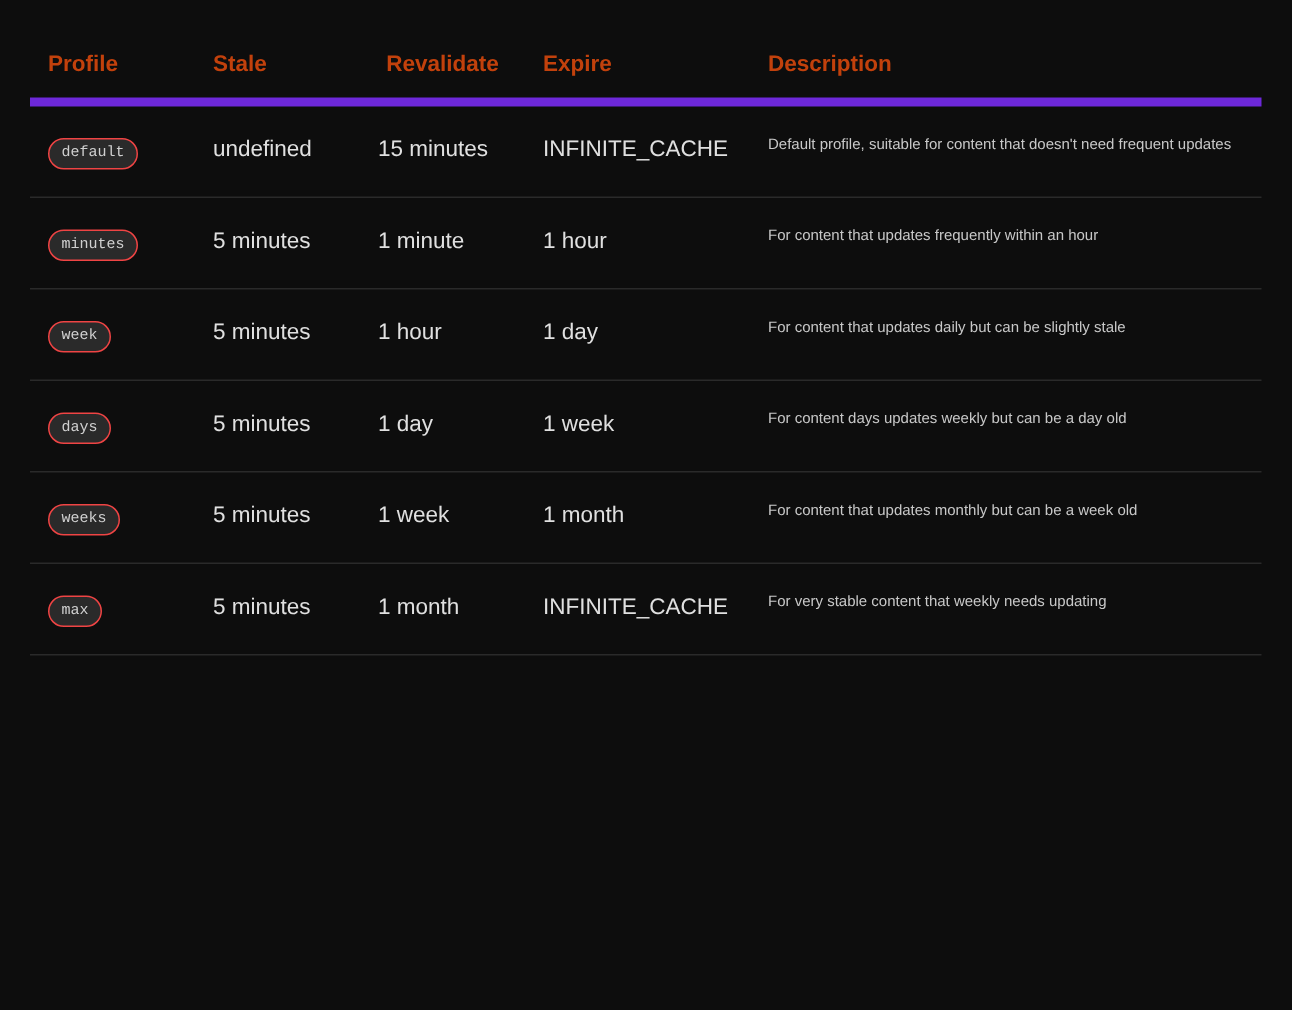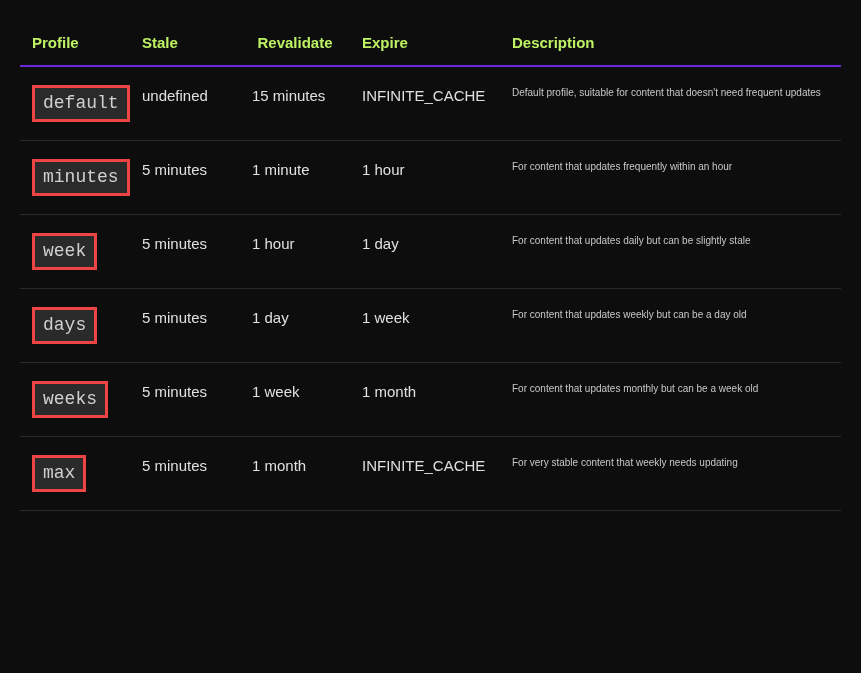--- a/index.html
+++ b/index.html
@@ -23,24 +23,24 @@
 
     table {
       width: 100%;
       border-collapse: collapse;
       table-layout: fixed;
     }
 
     thead th {
       font-weight: 700;
       font-size: 15px;
-      color: #bef264;
+      color: #c2410c;
       padding: 14px 12px 14px 12px;
       text-align: left;
-      border-bottom: 2px solid #6d28d9;
+      border-bottom: 6px solid #6d28d9;
     }
 
     thead th:nth-child(1) { width: 110px; text-align: left; }
     thead th:nth-child(2) { width: 110px; text-align: left; }
     thead th:nth-child(3) { width: 110px; text-align: center; }
     thead th:nth-child(4) { width: 150px; text-align: left; }
     thead th:nth-child(5) { width: auto; text-align: left; }
 
     tbody tr {
       border-bottom: 1px solid #2a2a2a;
@@ -50,25 +50,25 @@
       padding: 18px 12px;
       vertical-align: top;
       color: #e0e0e0;
       font-size: 15px;
       line-height: 1.5;
     }
 
     .badge {
       display: inline-block;
       background-color: #2a2a2a;
-      border: 3px solid #ef4444;
-      border-radius: 0;
+      border: 1px solid #ef4444;
+      border-radius: 11px;
       padding: 2px 8px;
       font-family: 'Courier New', Courier, monospace;
-      font-size: 18px;
+      font-size: 10px;
       color: #d0d0d0;
       white-space: nowrap;
     }
 
     .description-cell {
       color: #c8c8c8;
       font-size: 10px;
       line-height: 1.5;
     }
   </style>
@@ -105,21 +105,21 @@
         <td>5 minutes</td>
         <td>1 hour</td>
         <td>1 day</td>
         <td class="description-cell">For content that updates daily but can be slightly stale</td>
       </tr>
       <tr>
         <td><span class="badge">days</span></td>
         <td>5 minutes</td>
         <td>1 day</td>
         <td>1 week</td>
-        <td class="description-cell">For content that updates weekly but can be a day old</td>
+        <td class="description-cell">For content days updates weekly but can be a day old</td>
       </tr>
       <tr>
         <td><span class="badge">weeks</span></td>
         <td>5 minutes</td>
         <td>1 week</td>
         <td>1 month</td>
         <td class="description-cell">For content that updates monthly but can be a week old</td>
       </tr>
       <tr>
         <td><span class="badge">max</span></td>

